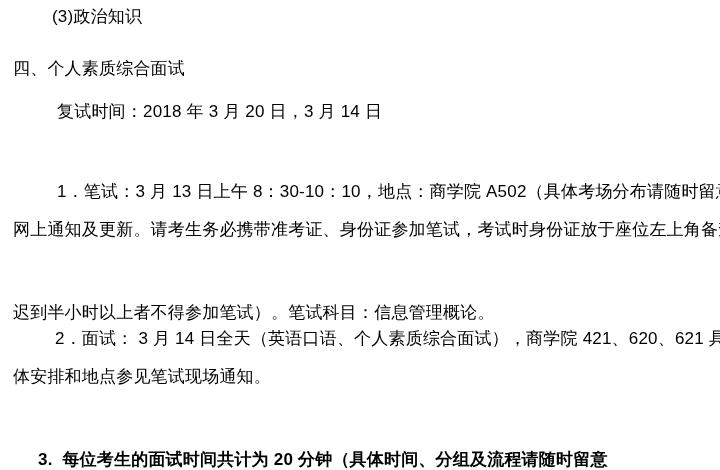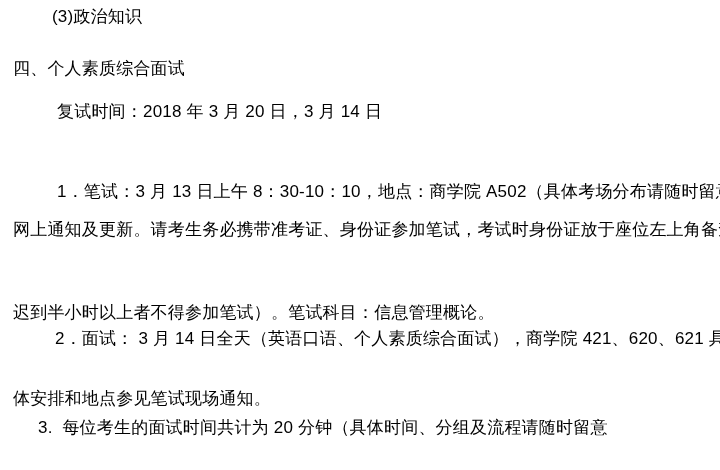--- a/index.html
+++ b/index.html
@@ -25,22 +25,22 @@
     color: #000000;
   }
   
   .l1 { left: 52px;  top: 7px;   }
   .l2 { left: 13px;  top: 59px;  }
   .l3 { left: 57px;  top: 102px; }
   .l4 { left: 57px;  top: 182px; }
   .l5 { left: 13px;  top: 220px; }
   .l6 { left: 13px;  top: 257px; margin-top: 46px; }
   .l7 { left: 55px;  top: 329px; }
-  .l8 { left: 13px;  top: 367px; margin-top: 22px; }
-  .l9 { left: 38px;  top: 418px; }
+  .l8 { left: 13px;  top: 367px; }
+  .l9 { left: 38px;  top: 450px; font-weight: bold; }
 </style>
 </head>
 <body>
 
 <div id="page">
 
   <div class="doc-line l1">(3)政治知识</div>
 
   <div class="doc-line l2">四、个人素质综合面试</div>
 

